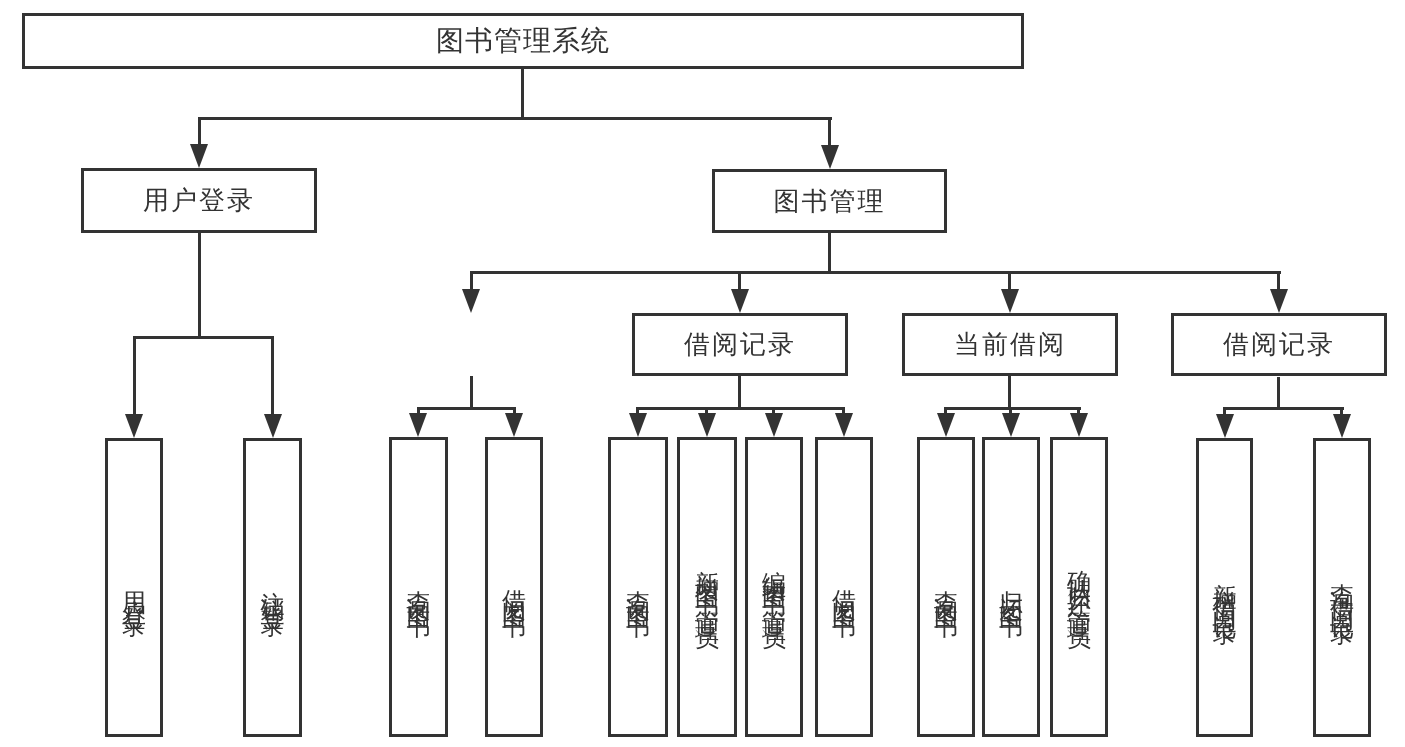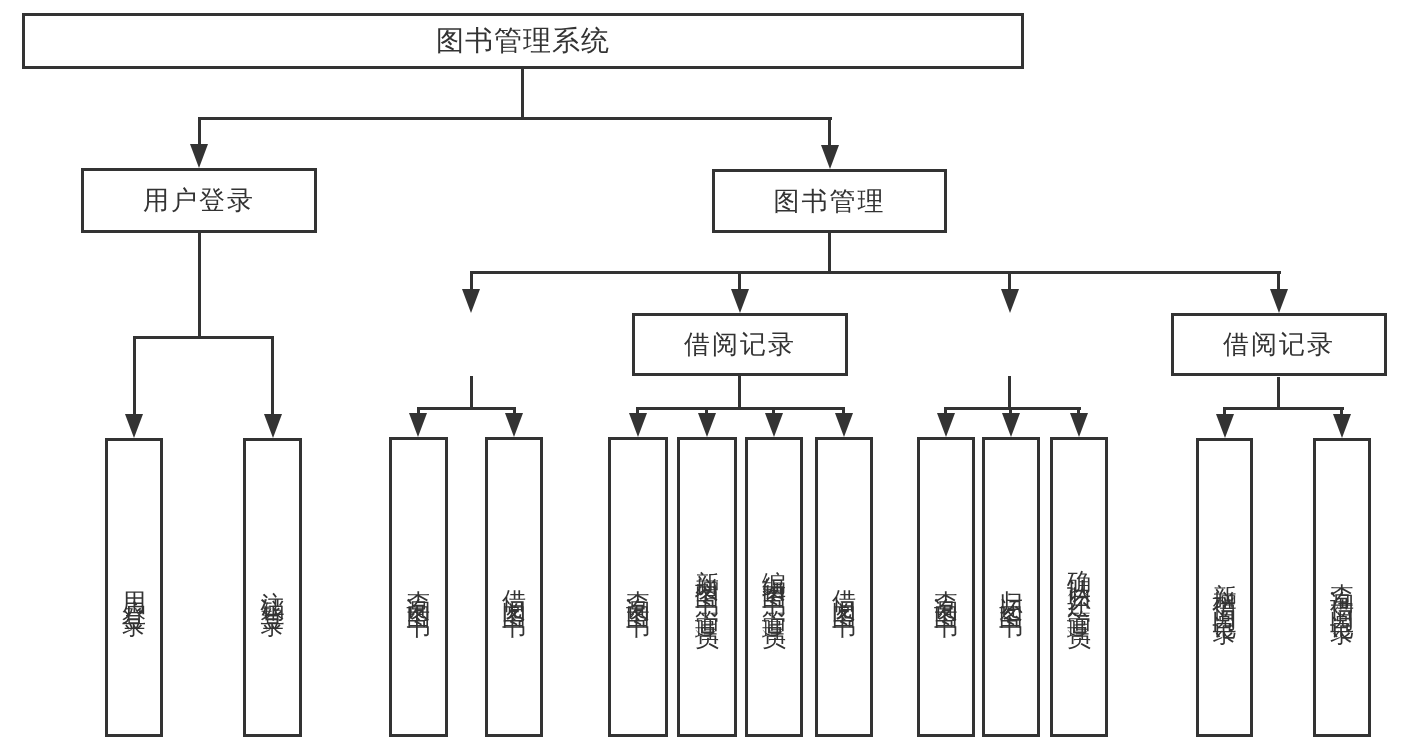--- a/index.html
+++ b/index.html
@@ -89,20 +89,23 @@
   <div class="line v" style="left:738px;top:271px;height:20px;"></div>
   <div class="arrow" style="left:731px;top:289px;"></div>
   <div class="line v" style="left:1008px;top:271px;height:20px;"></div>
   <div class="arrow" style="left:1001px;top:289px;"></div>
   <div class="line v" style="left:1277px;top:271px;height:20px;"></div>
   <div class="arrow" style="left:1270px;top:289px;"></div>
 
   <div class="hbox" style="left:632px;top:313px;width:216px;height:63px;">
     <span>借阅记录</span>
   </div>
+  <div class="hbox" style="left:902px;top:313px;width:216px;height:63px;">
+    <span>当前借阅</span>
+  </div>
   <div class="hbox" style="left:1171px;top:313px;width:216px;height:63px;">
     <span>借阅记录</span>
   </div>
 
   <div class="line v" style="left:470px;top:376px;height:34px;"></div>
   <div class="line h" style="left:417px;top:407px;width:99px;"></div>
   <div class="line v" style="left:417px;top:407px;height:10px;"></div>
   <div class="arrow" style="left:409px;top:413px;"></div>
   <div class="line v" style="left:513px;top:407px;height:10px;"></div>
   <div class="arrow" style="left:505px;top:413px;"></div>

